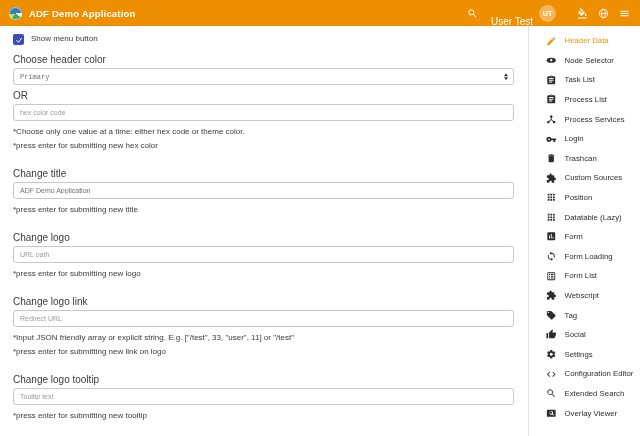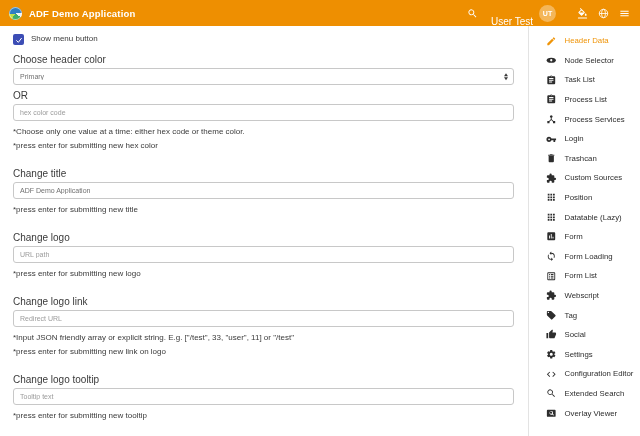--- a/index.html
+++ b/index.html
@@ -43,21 +43,21 @@
   .cb-label { font-size:8px; color:#3a3a3a; margin-left:7px; }
 
   .group { margin-top:17px; }
   .group.first { margin-top:9px; }
   .flabel { font-size:10px; color:#3a3a3a; margin-bottom:3px; }
   .flabel.or { margin-top:5px; }
   .ctrl { position:relative; }
   .txt, .sel { width:100%; height:17px; border:1px solid #c8c8c8; border-radius:3px;
     padding:0 6px; font-size:7px; color:#707070; font-family:inherit; background:#fff;
     outline:none; display:block; }
-  .sel { appearance:none; -webkit-appearance:none; -moz-appearance:none; padding-right:7px; }
+  .sel { appearance:none; -webkit-appearance:none; -moz-appearance:none; padding-right:7px;font-family:Liberation Mono, monospace; }
   .sel-arrows { position:absolute; right:6px; top:50%; transform:translateY(-50%);
     display:flex; flex-direction:column; gap:1.5px; pointer-events:none; }
   .sel-arrows i { display:block; width:0; height:0;
     border-left:2.5px solid transparent; border-right:2.5px solid transparent; }
   .sel-arrows .up { border-bottom:3px solid #3a3a3a; }
   .sel-arrows .down { border-top:3px solid #3a3a3a; }
   .txt::placeholder { color:#9b9b9b; opacity:1; }
   .hint { font-size:8px; color:#3a3a3a; margin-top:6px; line-height:10px; }
   .hint + .hint { margin-top:4px; }
 

